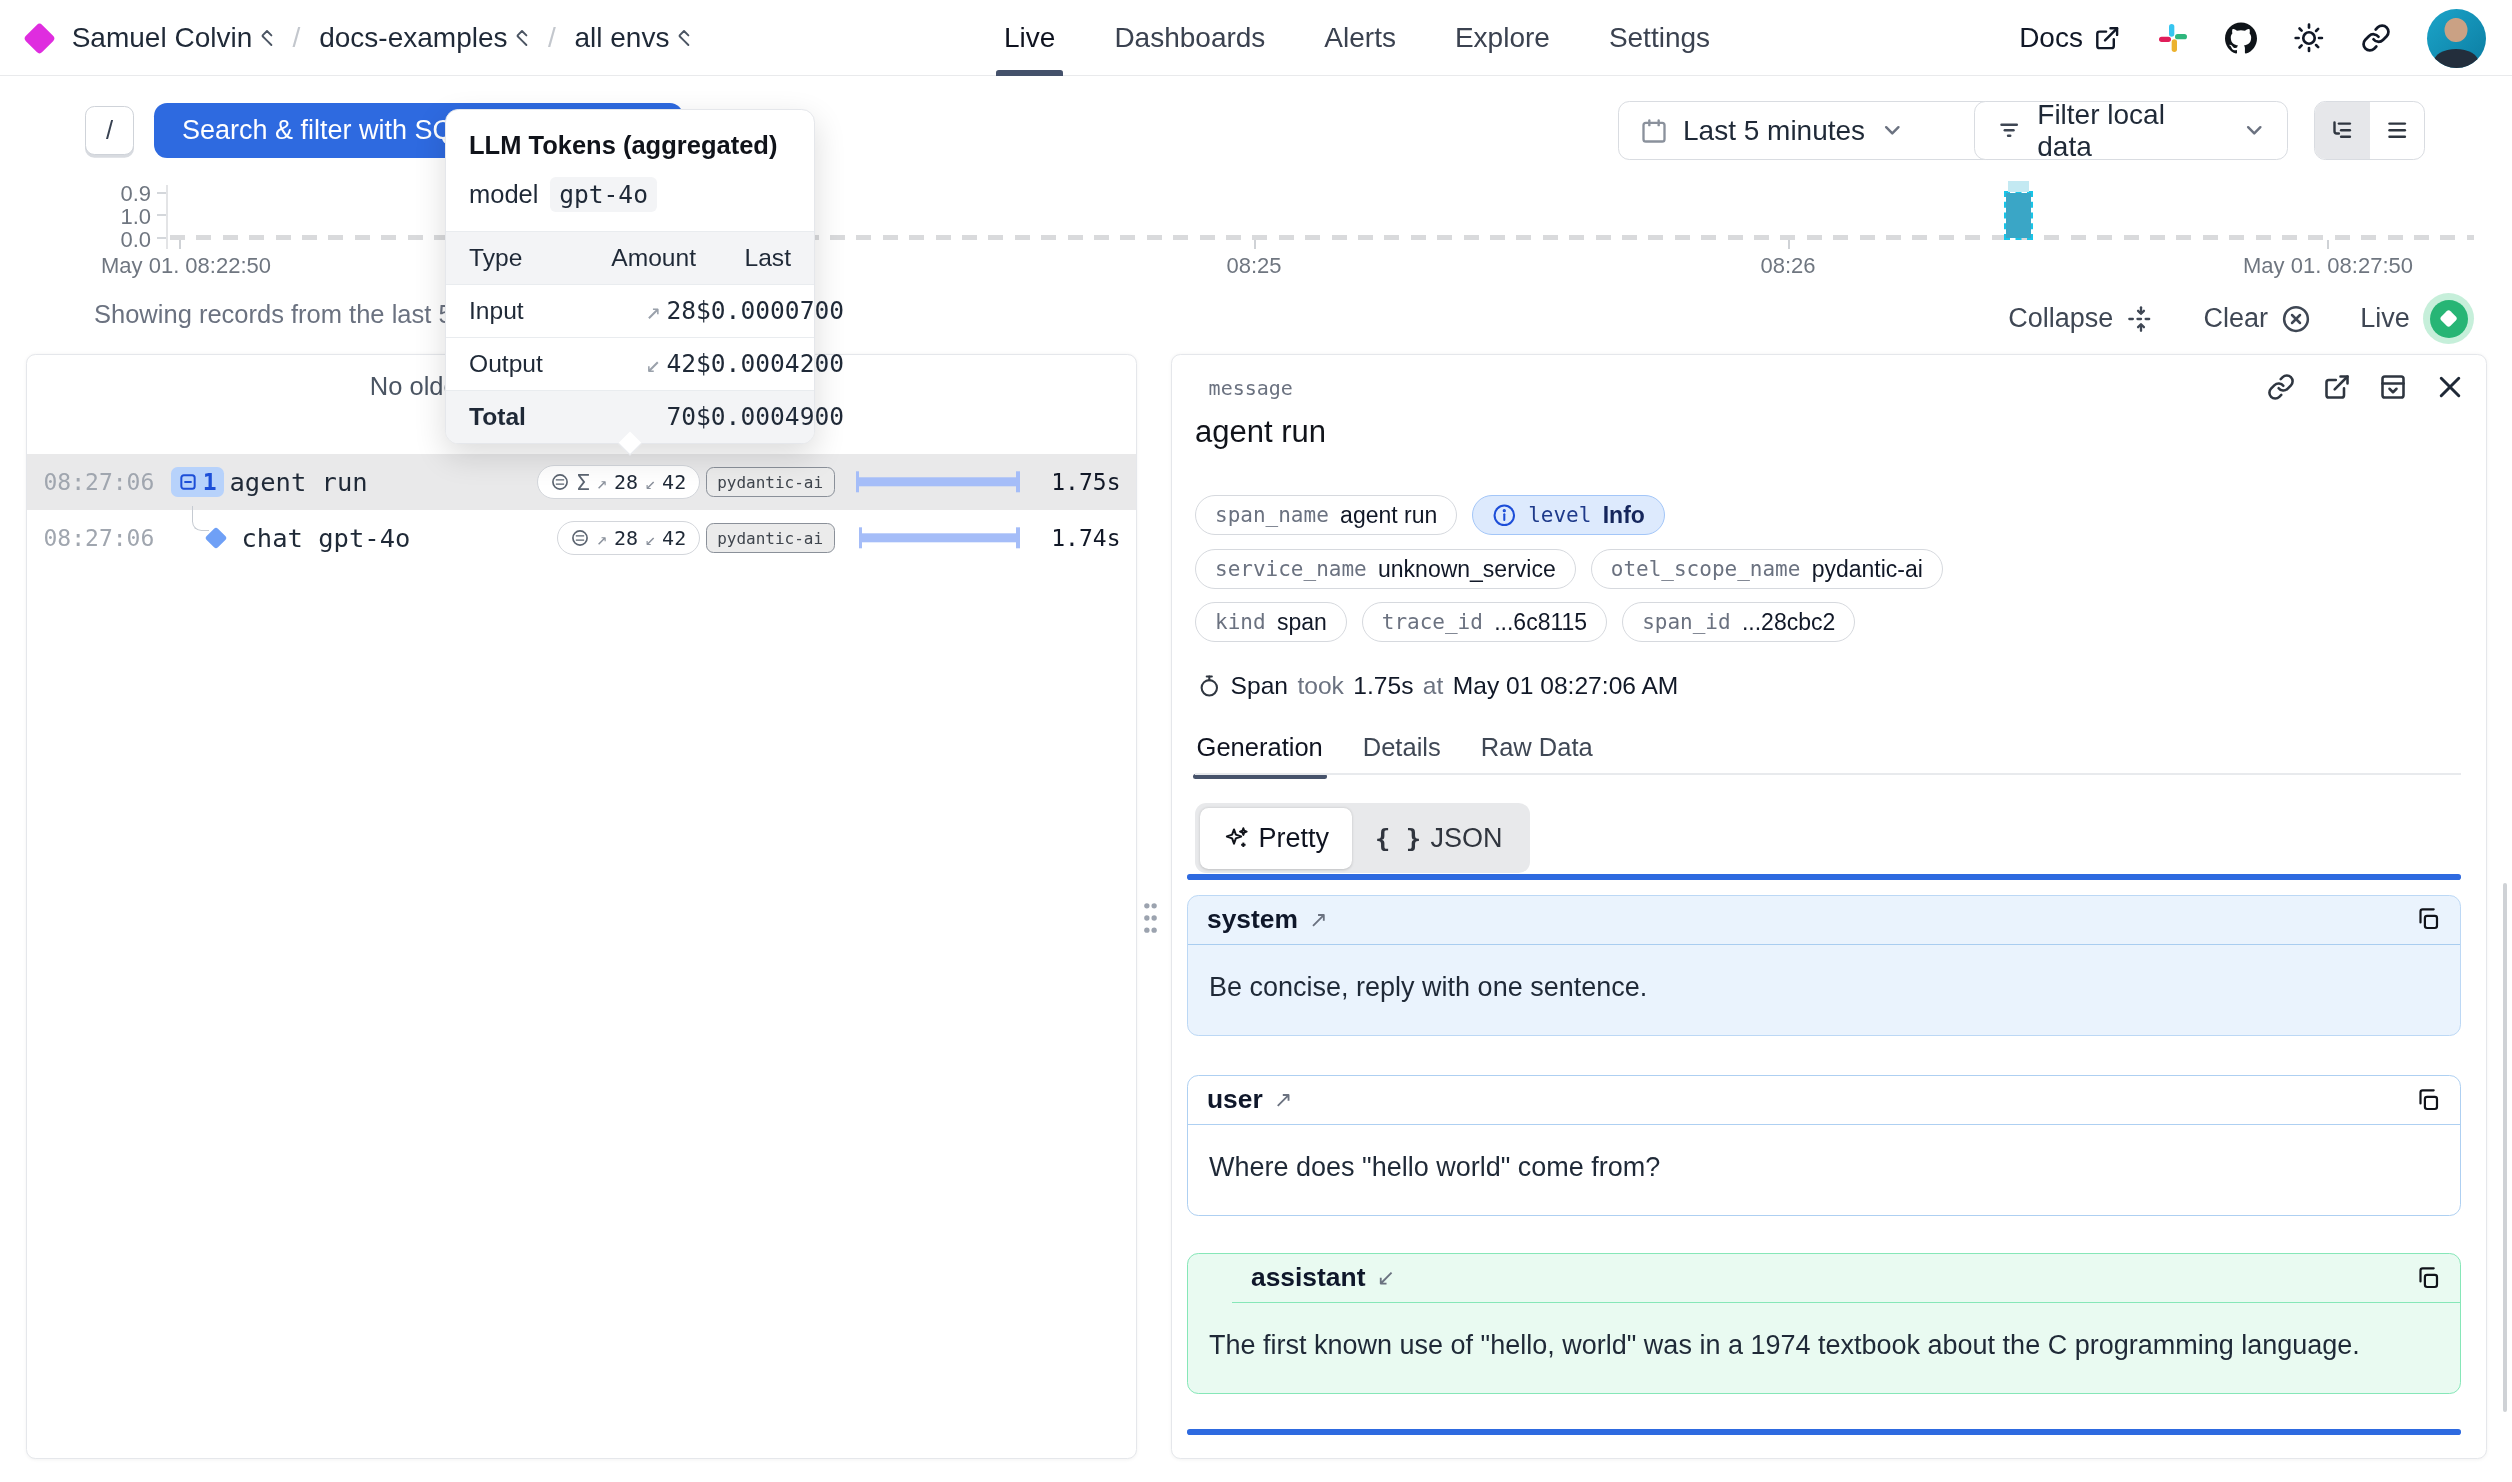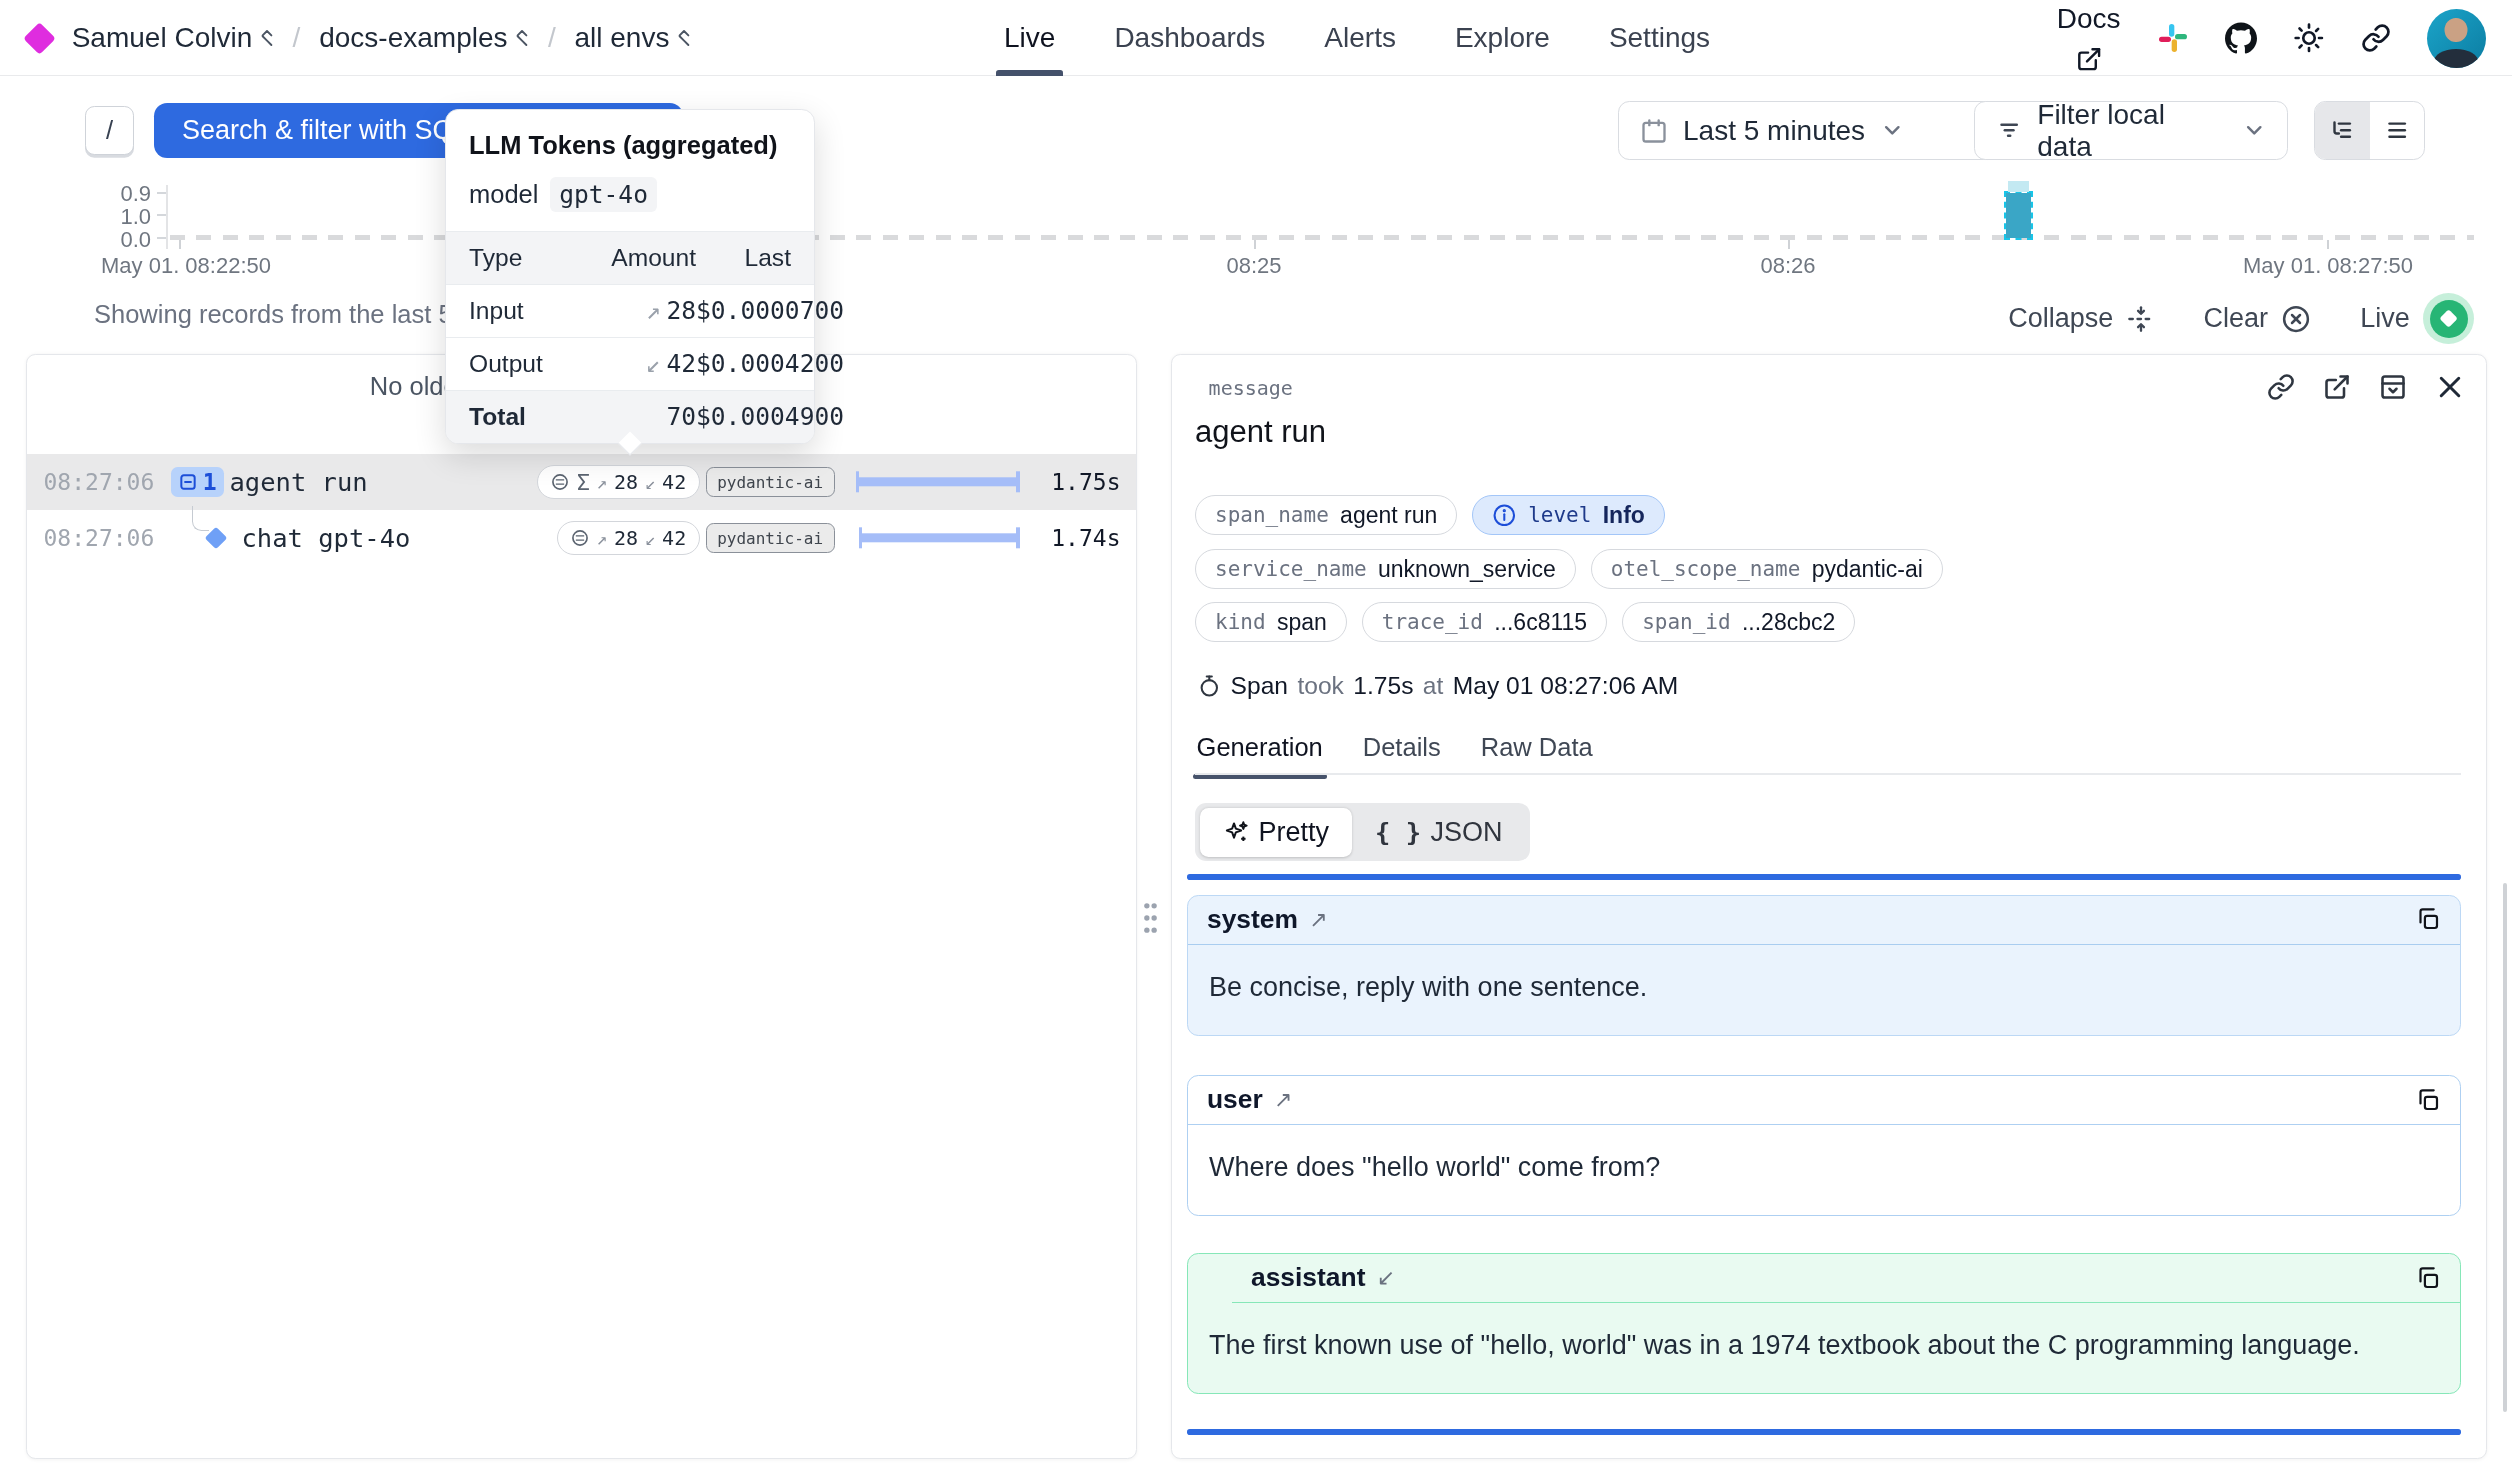--- a/index.html
+++ b/index.html
@@ -18,21 +18,21 @@
   .crumbs { position:absolute; left:28px; top:0; height:76px; display:flex; align-items:center; gap:15px; font-size:28px; color:#1f2937; }
   .logo-diamond { width:23px; height:23px; background:#df2ddf; transform:rotate(45deg); border-radius:3.8px; margin-right:5.7px; }
   .crumb-sep { color:#c3c7cd; font-size:28px; padding:0 3.8px; }
   .crumb { display:flex; align-items:center; gap:7.6px; cursor:pointer; }
   .updown { width:14px; }
   .nav { position:absolute; left:1004px; top:0; height:76px; display:flex; gap:59px; }
   .nav-item { position:relative; display:flex; align-items:center; font-size:28px; color:#3b4250; cursor:pointer; }
   .nav-item.active { color:#0f1320; }
   .nav-item.active::after { content:""; position:absolute; left:-7.6px; right:-7.6px; bottom:0; height:5.7px; background:#44516b; border-radius:2.8px 2.8px 0 0; }
   .nav-right { position:absolute; right:26.4px; top:0; height:76px; display:flex; align-items:center; gap:36px; }
-  .docs-link { display:flex; align-items:center; gap:11.3px; font-size:28px; color:#111827; cursor:pointer;flex-direction:column; }
+  .docs-link { display:flex; align-items:center; gap:11.3px; font-size:28px; color:#111827; cursor:pointer; }
   .icon-btn { cursor:pointer; }
   .avatar { width:59px; height:59px; border-radius:50%; background:linear-gradient(135deg,#1ba4c9,#0c7da2); position:relative; overflow:hidden; }
   .avatar .head { position:absolute; left:50%; top:9.4px; transform:translateX(-50%); width:23px; height:24.6px; border-radius:50%; background:#caa184; }
   .avatar .body { position:absolute; left:50%; bottom:-7.6px; transform:translateX(-50%); width:45px; height:26.4px; border-radius:50% 50% 0 0; background:#232e3c; }
 
   
   .kbd-slash { left:85px; top:106px; width:49px; height:49px; border:1.9px solid #cfd3d9; border-radius:9.4px;
     box-shadow:0 2.8px 0 #d8dbe0; display:flex; align-items:center; justify-content:center;
     font-size:25.5px; color:#374151; background:#fff; }
   .search-btn { left:154px; top:103px; width:529px; height:55px; background:#2e6ae0; border:none; border-radius:13.2px;
@@ -97,21 +97,21 @@
   .pill.level .k { color:#1e3a8a; }
   .pill.level .v { color:#15265c; font-weight:bold; }
   .d-timing { left:24.6px; top:317px; display:flex; align-items:center; gap:9.4px; font-size:24.6px; color:#111827; }
   .d-timing .dim { color:#6b7280; }
   .d-tabs { left:24.6px; top:378px; display:flex; gap:40px; font-size:25.5px; color:#3f4754; }
   .d-tab { position:relative; padding-bottom:17px; cursor:pointer; }
   .d-tab.active { color:#0f1320; }
   .d-tab.active::after { content:""; position:absolute; left:-3.8px; right:-3.8px; bottom:0; height:4.7px; background:#47536b; border-radius:2.8px; }
   .d-tabline { left:23px; right:24.6px; top:418px; height:1.9px; background:#e8eaed; }
   .segmented { left:23px; top:448px; background:#e8e9eb; border-radius:11.3px; display:inline-flex; padding:4.7px; }
-  .segmented .opt { display:flex; align-items:center; gap:9.4px; font-size:27px; color:#30353e; padding:9px 23px; border-radius:8.5px; cursor:pointer; }
+  .segmented .opt { display:flex; align-items:center; gap:9.4px; font-size:27px; color:#30353e; padding:15px 23px; border-radius:8.5px; cursor:pointer; }
   .segmented .opt.active { background:#fff; box-shadow:0 0.9px 2.8px rgba(0,0,0,.18); color:#0f1320; }
   .braces { font-family:"DejaVu Sans Mono",monospace; font-size:25.5px; font-weight:bold; color:#30353e; }
   .chat { position:absolute; left:15px; right:24.6px; top:519px; }
   .chat-line { height:5.7px; background:#2e6ae0; border-radius:2.8px; }
   .msg-card { border-radius:11.3px; border:1.9px solid; overflow:hidden; }
   .msg-card.system { margin-top:15px; background:#eaf3fd; border-color:#bcd8f5; }
   .msg-card.system .msg-head { border-bottom-color:#a9cdf0; }
   .msg-card.user { margin-top:39px; background:#fff; border-color:#aed0f2; }
   .msg-card.user .msg-head { border-bottom-color:#aed0f2; }
   .msg-card.assistant { margin-top:37px; background:#e9faf1; border-color:#86e7b8; }

